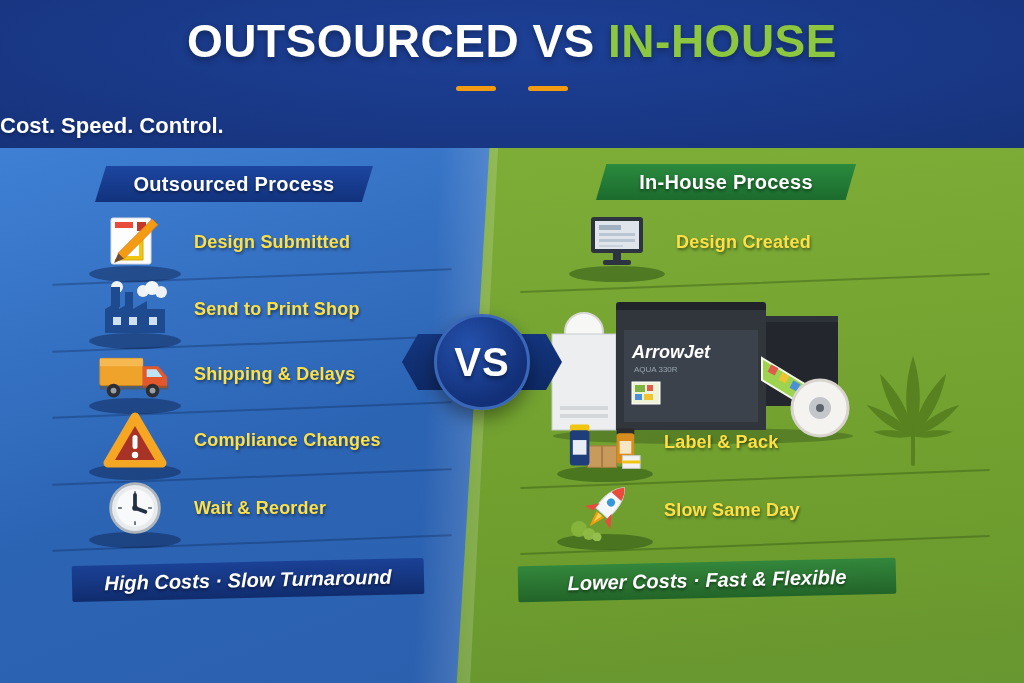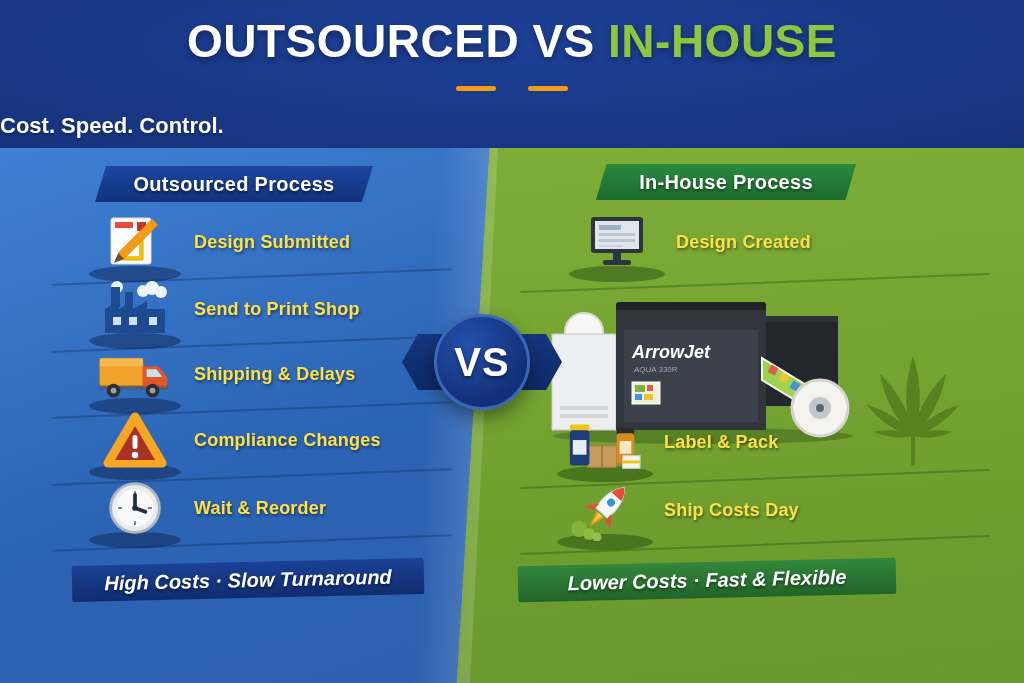--- a/index.html
+++ b/index.html
@@ -284,21 +284,21 @@
             <path d="M40 2 C 48 10, 50 22, 48 36 L32 36 C 30 22, 32 10, 40 2 Z" fill="#f4f6f8" stroke="#d5dade"></path>
             <path d="M40 2 C 44 6, 46 10, 46.5 14 L33.5 14 C 34 10, 36 6, 40 2 Z" fill="#e74c3c"></path>
             <circle cx="40" cy="22" r="5" fill="#3498db" stroke="#ffffff" stroke-width="2"></circle>
             <polygon points="32,30 23,42 32,40" fill="#e74c3c"></polygon>
             <polygon points="48,30 57,42 48,40" fill="#e74c3c"></polygon>
             <polygon points="35,38 40,54 45,38" fill="#f39c12"></polygon>
             <polygon points="37.5,38 40,48 42.5,38" fill="#f7d154"></polygon>
           </g>
         </svg>
       </div>
-      <div class="step-label">Ship Costs Day</div>
+      <div class="step-label">Slow Same Day</div>
     </div>
 
     <div class="vs-wings"></div>
     <div class="vs-circle">
       <span class="vs-text">VS</span>
     </div>
 
     <div class="footer fl">High Costs · Slow Turnaround</div>
     <div class="footer fr">Lower Costs · Fast &amp; Flexible</div>
   </div>

